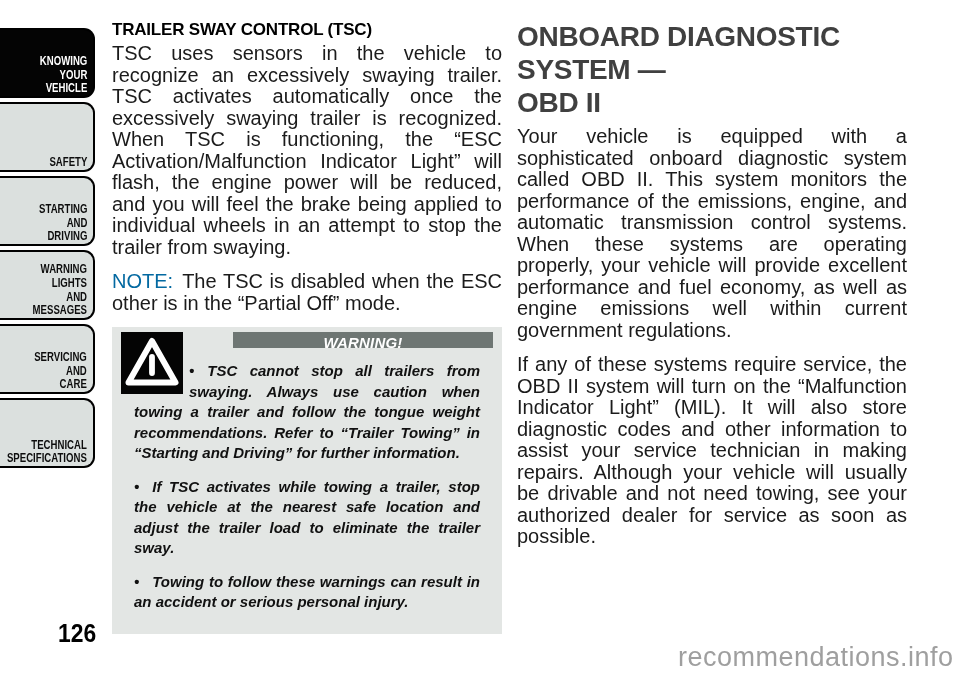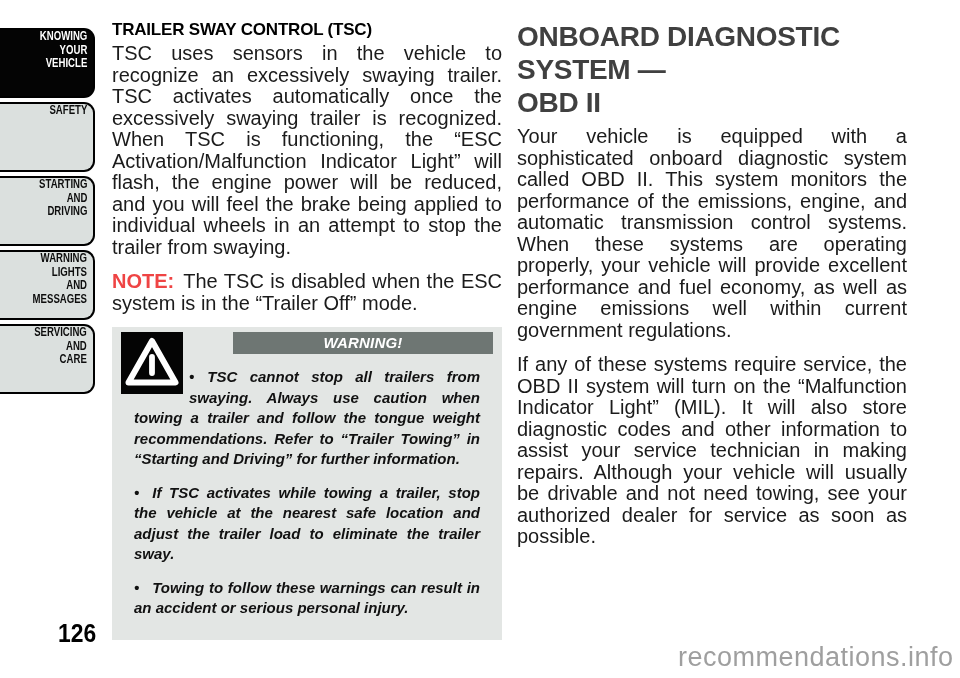--- a/index.html
+++ b/index.html
@@ -12,21 +12,21 @@
   }
 
   
   .sidebar{position:absolute;left:0;top:28px;width:95px;}
   .tab{
     box-sizing:border-box;
     height:70px;margin-bottom:4px;
     background:#dbe0de;
     border:2px solid #000;border-left:none;
     border-radius:0 11px 11px 0;
-    display:flex;align-items:flex-start;justify-content:flex-end;
+    display:flex;align-items:flex-end;justify-content:flex-end;
     padding-right:6px;
   }
   .tab-label{
     display:block;text-align:right;
     font-size:12px;line-height:1.14;font-weight:600;
     letter-spacing:0;
     white-space:pre-line;
     transform:scaleX(0.8);transform-origin:100% 50%;
     color:#0d0d0d;
   }
@@ -54,36 +54,36 @@
     margin:0 0 7px 0;
     font-size:28px;font-weight:bold;color:#404040;
     line-height:1.18;letter-spacing:-0.3px;
     white-space:pre-line;
   }
   p.body{
     margin:0 0 13px 0;
     font-size:20px;line-height:21.5px;
     text-align:justify;
   }
-  .note-label{font-weight:bold;color:#ef4444;padding-right:9px;}
+  .note-label{font-weight:normal;color:#0369a1;padding-right:9px;}
 
   
   .warnbox{
     box-sizing:border-box;
     margin-top:13px;
     background:#e3e6e4;
     padding:5px 9px 8px 9px;
     overflow:hidden;
   }
   .warn-icon{
     float:left;width:62px;height:62px;
     background:#040404;margin:0 6px 5px 0;
   }
   .warn-header{
-    height:22px;margin:0 0 3px 112px;
+    height:16px;margin:0 0 3px 112px;
     background:#6e7673;
     color:#ffffff;font-weight:bold;font-style:italic;
     font-size:15px;line-height:22px;text-align:center;
     letter-spacing:0.2px;
   }
   p.warn-text{
     margin:13px;
     font-size:15px;line-height:20.5px;
     font-weight:bold;font-style:italic;
     text-align:justify;color:#111;
@@ -116,28 +116,32 @@
     <span class="tab-label">WARNING
 LIGHTS
 AND
 MESSAGES</span>
   </div>
   <div class="tab">
     <span class="tab-label">SERVICING
 AND
 CARE</span>
   </div>
+  <div class="tab">
+    <span class="tab-label">TECHNICAL
+SPECIFICATIONS</span>
+  </div>
 </nav>
 
 <div class="page-number">126</div>
 
 <section class="col col1">
   <h1 class="small-head">TRAILER SWAY CONTROL (TSC)</h1>
   <p class="body">TSC uses sensors in the vehicle to recognize an excessively swaying trailer. TSC activates automatically once the excessively swaying trailer is recognized. When TSC is functioning, the “ESC Activation/Malfunction Indicator Light” will flash, the engine power will be reduced, and you will feel the brake being applied to individual wheels in an attempt to stop the trailer from swaying.</p>
-  <p class="body"><span class="note-label">NOTE:</span><span>The TSC is disabled when the ESC system is in the “Trailer Off” mode.</span></p>
+  <p class="body"><span class="note-label">NOTE:</span><span>The TSC is disabled when the ESC other is in the “Partial Off” mode.</span></p>
 
   <div class="warnbox">
     <div class="warn-icon">
       <svg width="62" height="62" viewBox="0 0 62 62" aria-hidden="true">
         <path d="M31 9 L54.5 50.5 L7.5 50.5 Z" fill="none" stroke="#ffffff" stroke-width="6" stroke-linejoin="round"></path>
         <rect x="28.1" y="22" width="5.8" height="22" rx="2.9" fill="#ffffff"></rect>
       </svg>
     </div>
     <div class="warn-header">WARNING!</div>
     <p class="warn-text"><span class="bullet">•</span><span>TSC cannot stop all trailers from swaying. Always use caution when towing a trailer and follow the tongue weight recommendations. Refer to “Trailer Towing” in “Starting and Driving” for further information.</span></p>

